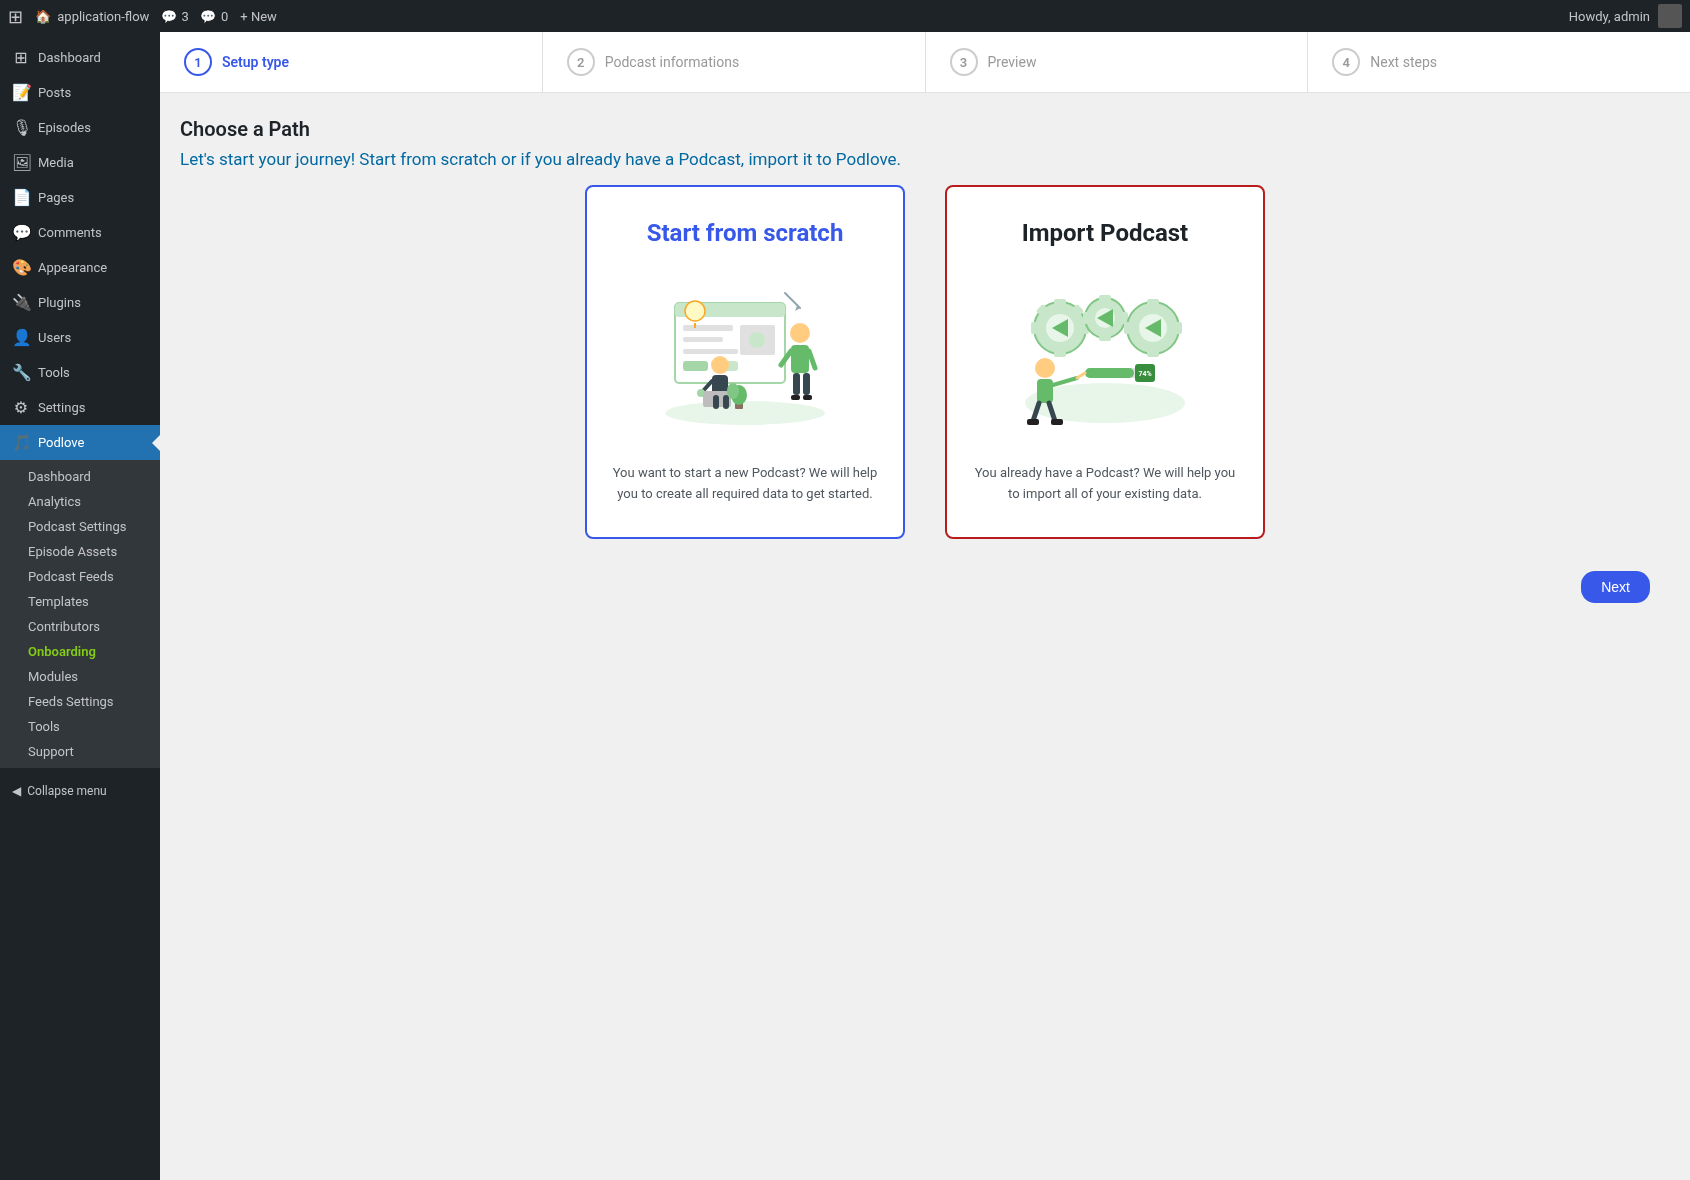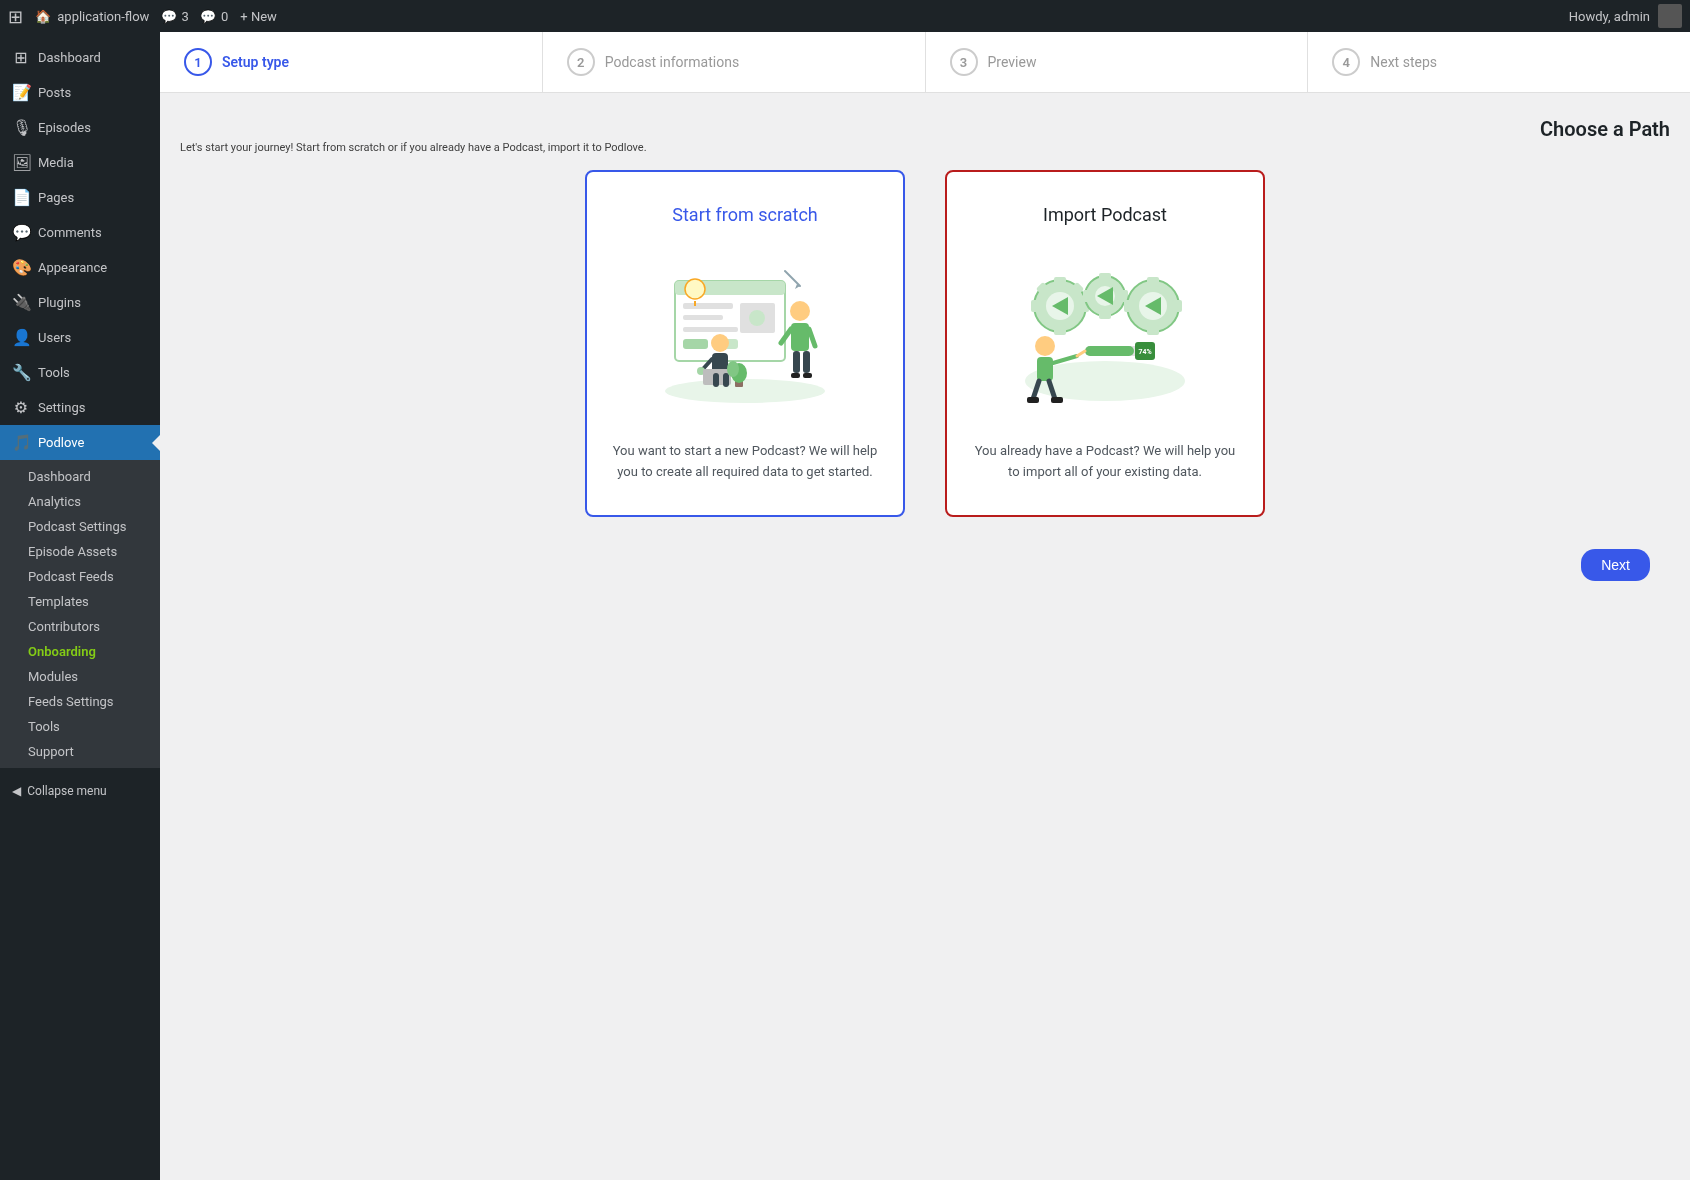--- a/index.html
+++ b/index.html
@@ -115,43 +115,43 @@
       font-weight: 600;
       font-size: 13px;
       flex-shrink: 0;
     }
     .wizard-step.active .step-circle {
       border-color: #3858e9;
       color: #3858e9;
     }
 
     
-    .page-title { font-size: 20px; font-weight: 600; color: #1d2327; text-align: right; }
-    .page-subtitle { font-size: 11px; color: #404040; margin-bottom: 8px; }
+    .page-title { font-size: 20px; font-weight: 600; margin-bottom: 8px; color: #1d2327; }
+    .page-subtitle { font-size: 17px; color: #0369a1; margin-bottom: 8px; }
 
     
     .cards-container {
       display: flex;
       gap: 40px;
       justify-content: center;
       align-items: flex-start;
       margin-top: 16px;
     }
     .card {
       width: 320px;
       background: #fff;
       border: 2px solid #b91c1c;
       border-radius: 8px;
       padding: 32px 24px;
       text-align: center;
       cursor: pointer;
       transition: border-color 0.2s;
     }
     .card.selected { border-color: #3858e9; border-width: 2px; }
-    .card-title { font-size: 18px; font-weight: 400; color: #3858e9; margin-bottom: 16px; }
+    .card-title { font-size: 24px; font-weight: 700; color: #3858e9; margin-bottom: 16px; }
     .card-title.dark { color: #1d2327; }
     .card-illustration { height: 180px; display: flex; align-items: center; justify-content: center; margin-bottom: 20px; text-align: center; }
     .card-desc { font-size: 13px; color: #50575e; line-height: 1.6; }
 
     
     .illustration-scratch svg, .illustration-import svg { width: 200px; height: 160px; }
 
     
     .footer-actions {
       display: flex;

